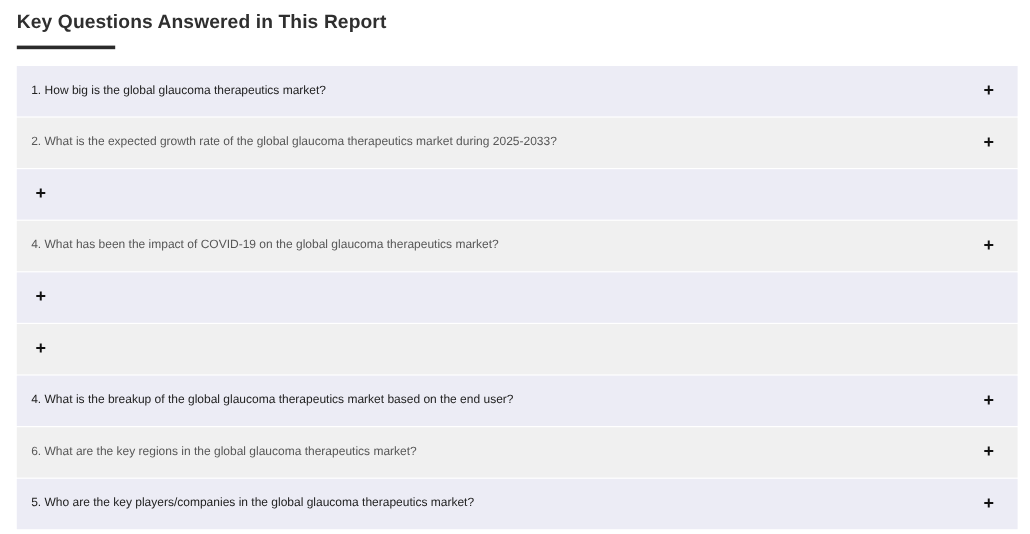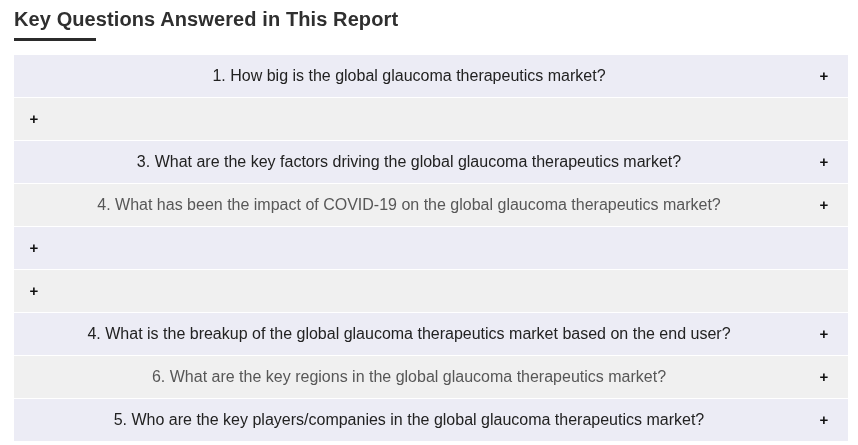--- a/index.html
+++ b/index.html
@@ -23,21 +23,21 @@
     box-sizing: border-box;
   }
 
   
   .heading-block {
     position: absolute;
     left: 14px;
     top: 8px;
   }
   .page-title {
-    font-size: 20px;
+    font-size: 16px;
     font-weight: bold;
     color: #2f2f2f;
     letter-spacing: 0.1px;
     line-height: 22px;
     white-space: nowrap;
     margin: 0;
     padding: 0;
   }
   .title-underline {
     margin-top: 8px;
@@ -63,29 +63,28 @@
     margin-bottom: 1px;
     padding: 0 16px 0 12px;
     box-sizing: border-box;
     background: #ececf5;
   }
   .faq-row.alt {
     background: #f0f0f0;
   }
 
   .faq-question {
-    font-size: 16px;
+    font-size: 10px;
     line-height: 18px;
     color: #222222;
     white-space: nowrap;
     overflow: hidden;
     text-overflow: ellipsis;
     flex: 1 1 auto;
     padding-right: 24px;
-    text-align: center;
   }
   .faq-row.alt .faq-question {
     color: #575757;
   }
 
   .faq-toggle {
     flex: 0 0 auto;
     width: 16px;
     text-align: center;
     font-size: 15px;
@@ -106,25 +105,25 @@
   </div>
 
   <div class="faq-list">
 
     <div class="faq-row">
       <span class="faq-question">1. How big is the global glaucoma therapeutics market?</span>
       <span class="faq-toggle">+</span>
     </div>
 
     <div class="faq-row alt">
+      <span class="faq-question">2. What is the expected growth rate of the global glaucoma therapeutics market during 2025-2033?</span>
       <span class="faq-toggle">+</span>
     </div>
 
     <div class="faq-row">
-      <span class="faq-question">3. What are the key factors driving the global glaucoma therapeutics market?</span>
       <span class="faq-toggle">+</span>
     </div>
 
     <div class="faq-row alt">
       <span class="faq-question">4. What has been the impact of COVID-19 on the global glaucoma therapeutics market?</span>
       <span class="faq-toggle">+</span>
     </div>
 
     <div class="faq-row">
       <span class="faq-toggle">+</span>

